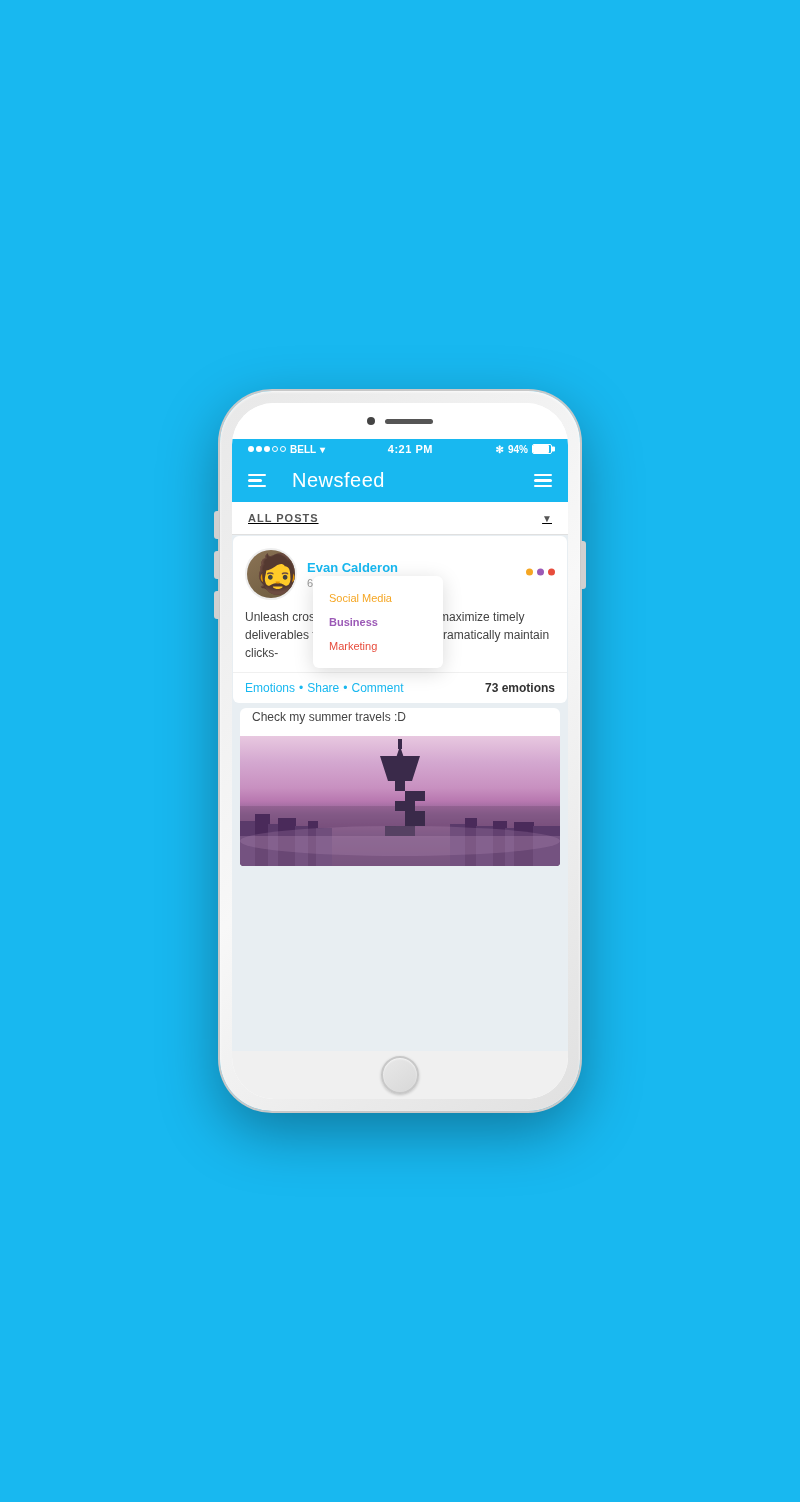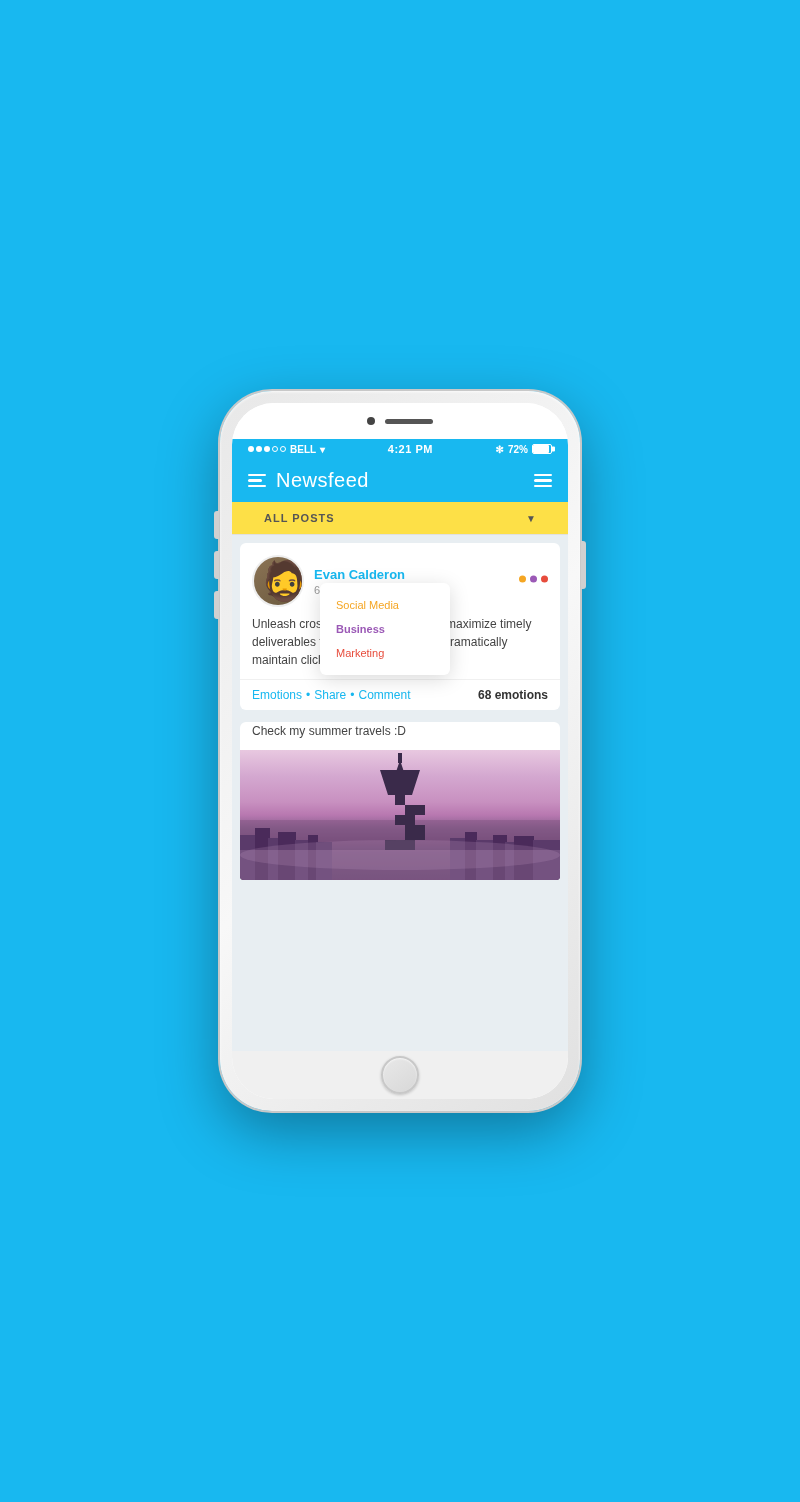--- a/index.html
+++ b/index.html
@@ -166,21 +166,21 @@
       background: #18b8f0;
       padding: 10px 16px;
       display: flex;
       justify-content: space-between;
       align-items: center;
       flex-shrink: 0;
     }
     .header-left {
       display: flex;
       align-items: center;
-      gap: 10px;
+      gap: 26px;
     }
     .hamburger-icon {
       display: flex;
       flex-direction: column;
       gap: 3px;
       cursor: pointer;
     }
     .hamburger-icon span {
       display: block;
       background: #fff;
@@ -213,43 +213,44 @@
       flex: 1;
       overflow-y: auto;
       background: #e8eef2;
       display: flex;
       flex-direction: column;
     }
     .content-area::-webkit-scrollbar { display: none; }
 
     
     .filter-bar {
-      background: #fde047;
-      padding: 10px 32px;
+      background: #ffffff;
+      padding: 10px 16px;
       display: flex;
       justify-content: space-between;
       align-items: center;
       border-bottom: 1px solid #e0e0e0;
       flex-shrink: 0;
+      text-decoration: underline;
     }
     .filter-label {
       font-size: 11px;
       font-weight: 700;
       color: #555;
       letter-spacing: 1px;
     }
     .filter-arrow {
       color: #555;
       font-size: 10px;
     }
 
     
     .post-card {
       background: #fff;
-      margin: 8px;
+      margin: 1px;
       border-radius: 6px;
       overflow: visible;
       position: relative;
     }
 
     .post-header {
       padding: 12px 12px 8px;
       display: flex;
       align-items: center;
       gap: 10px;
@@ -472,21 +473,21 @@
           <div class="dot-filled"></div>
           <div class="dot-empty"></div>
           <div class="dot-empty"></div>
         </div>
         <span>BELL</span>
         <span class="wifi-icon">▾</span>
       </div>
       <div class="status-center">4:21 PM</div>
       <div class="status-right">
         <span>✻</span>
-        <span>72%</span>
+        <span>94%</span>
         <div class="battery-icon">
           <div class="battery-body">
             <div class="battery-fill"></div>
           </div>
         </div>
       </div>
     </div>
 
     <div class="app-header">
       <div class="header-left">
@@ -539,21 +540,21 @@
 
         <div class="post-actions">
           <div class="action-links">
             <span class="action-link">Emotions</span>
             <span class="action-sep">•</span>
             <span class="action-link">Share</span>
             <span class="action-sep">•</span>
             <span class="action-link">Comment</span>
           </div>
           <div class="emotions-count">
-            <span>68</span>
+            <span>73</span>
             <span>emotions</span>
           </div>
         </div>
       </div>
 
 
       <div class="post-card2">
         <div class="post-body">Check my summer travels :D</div>
       </div>
 

